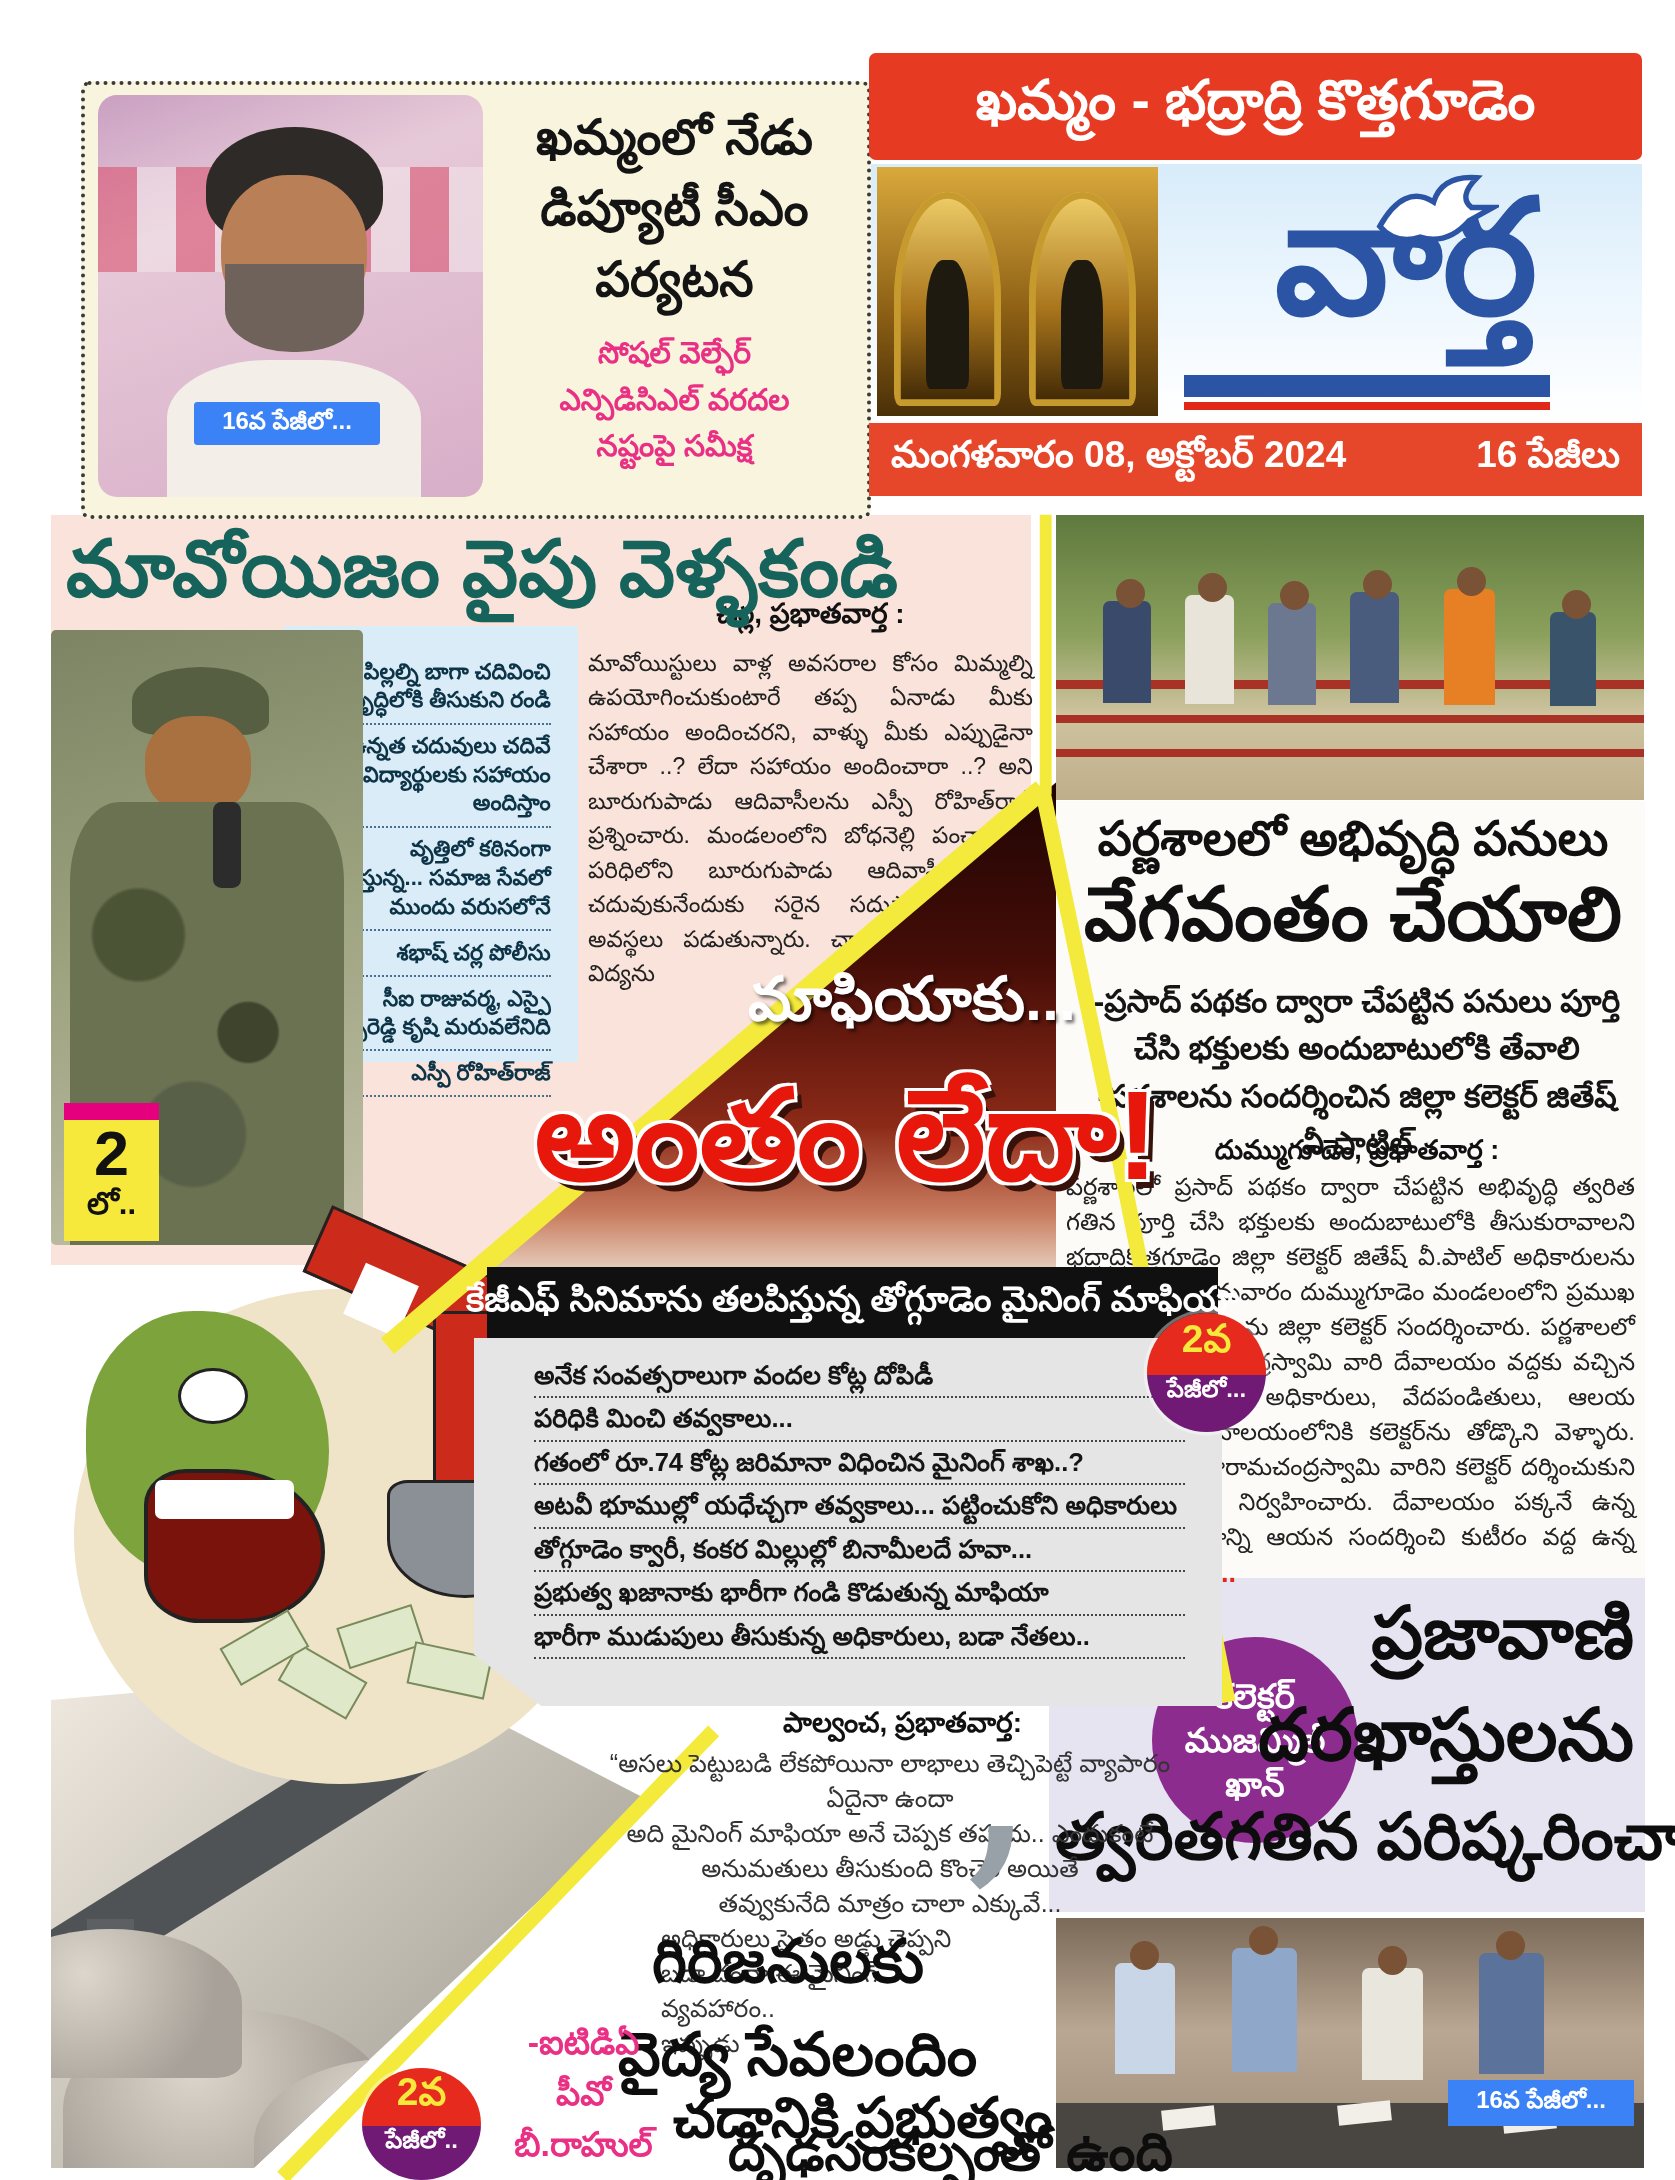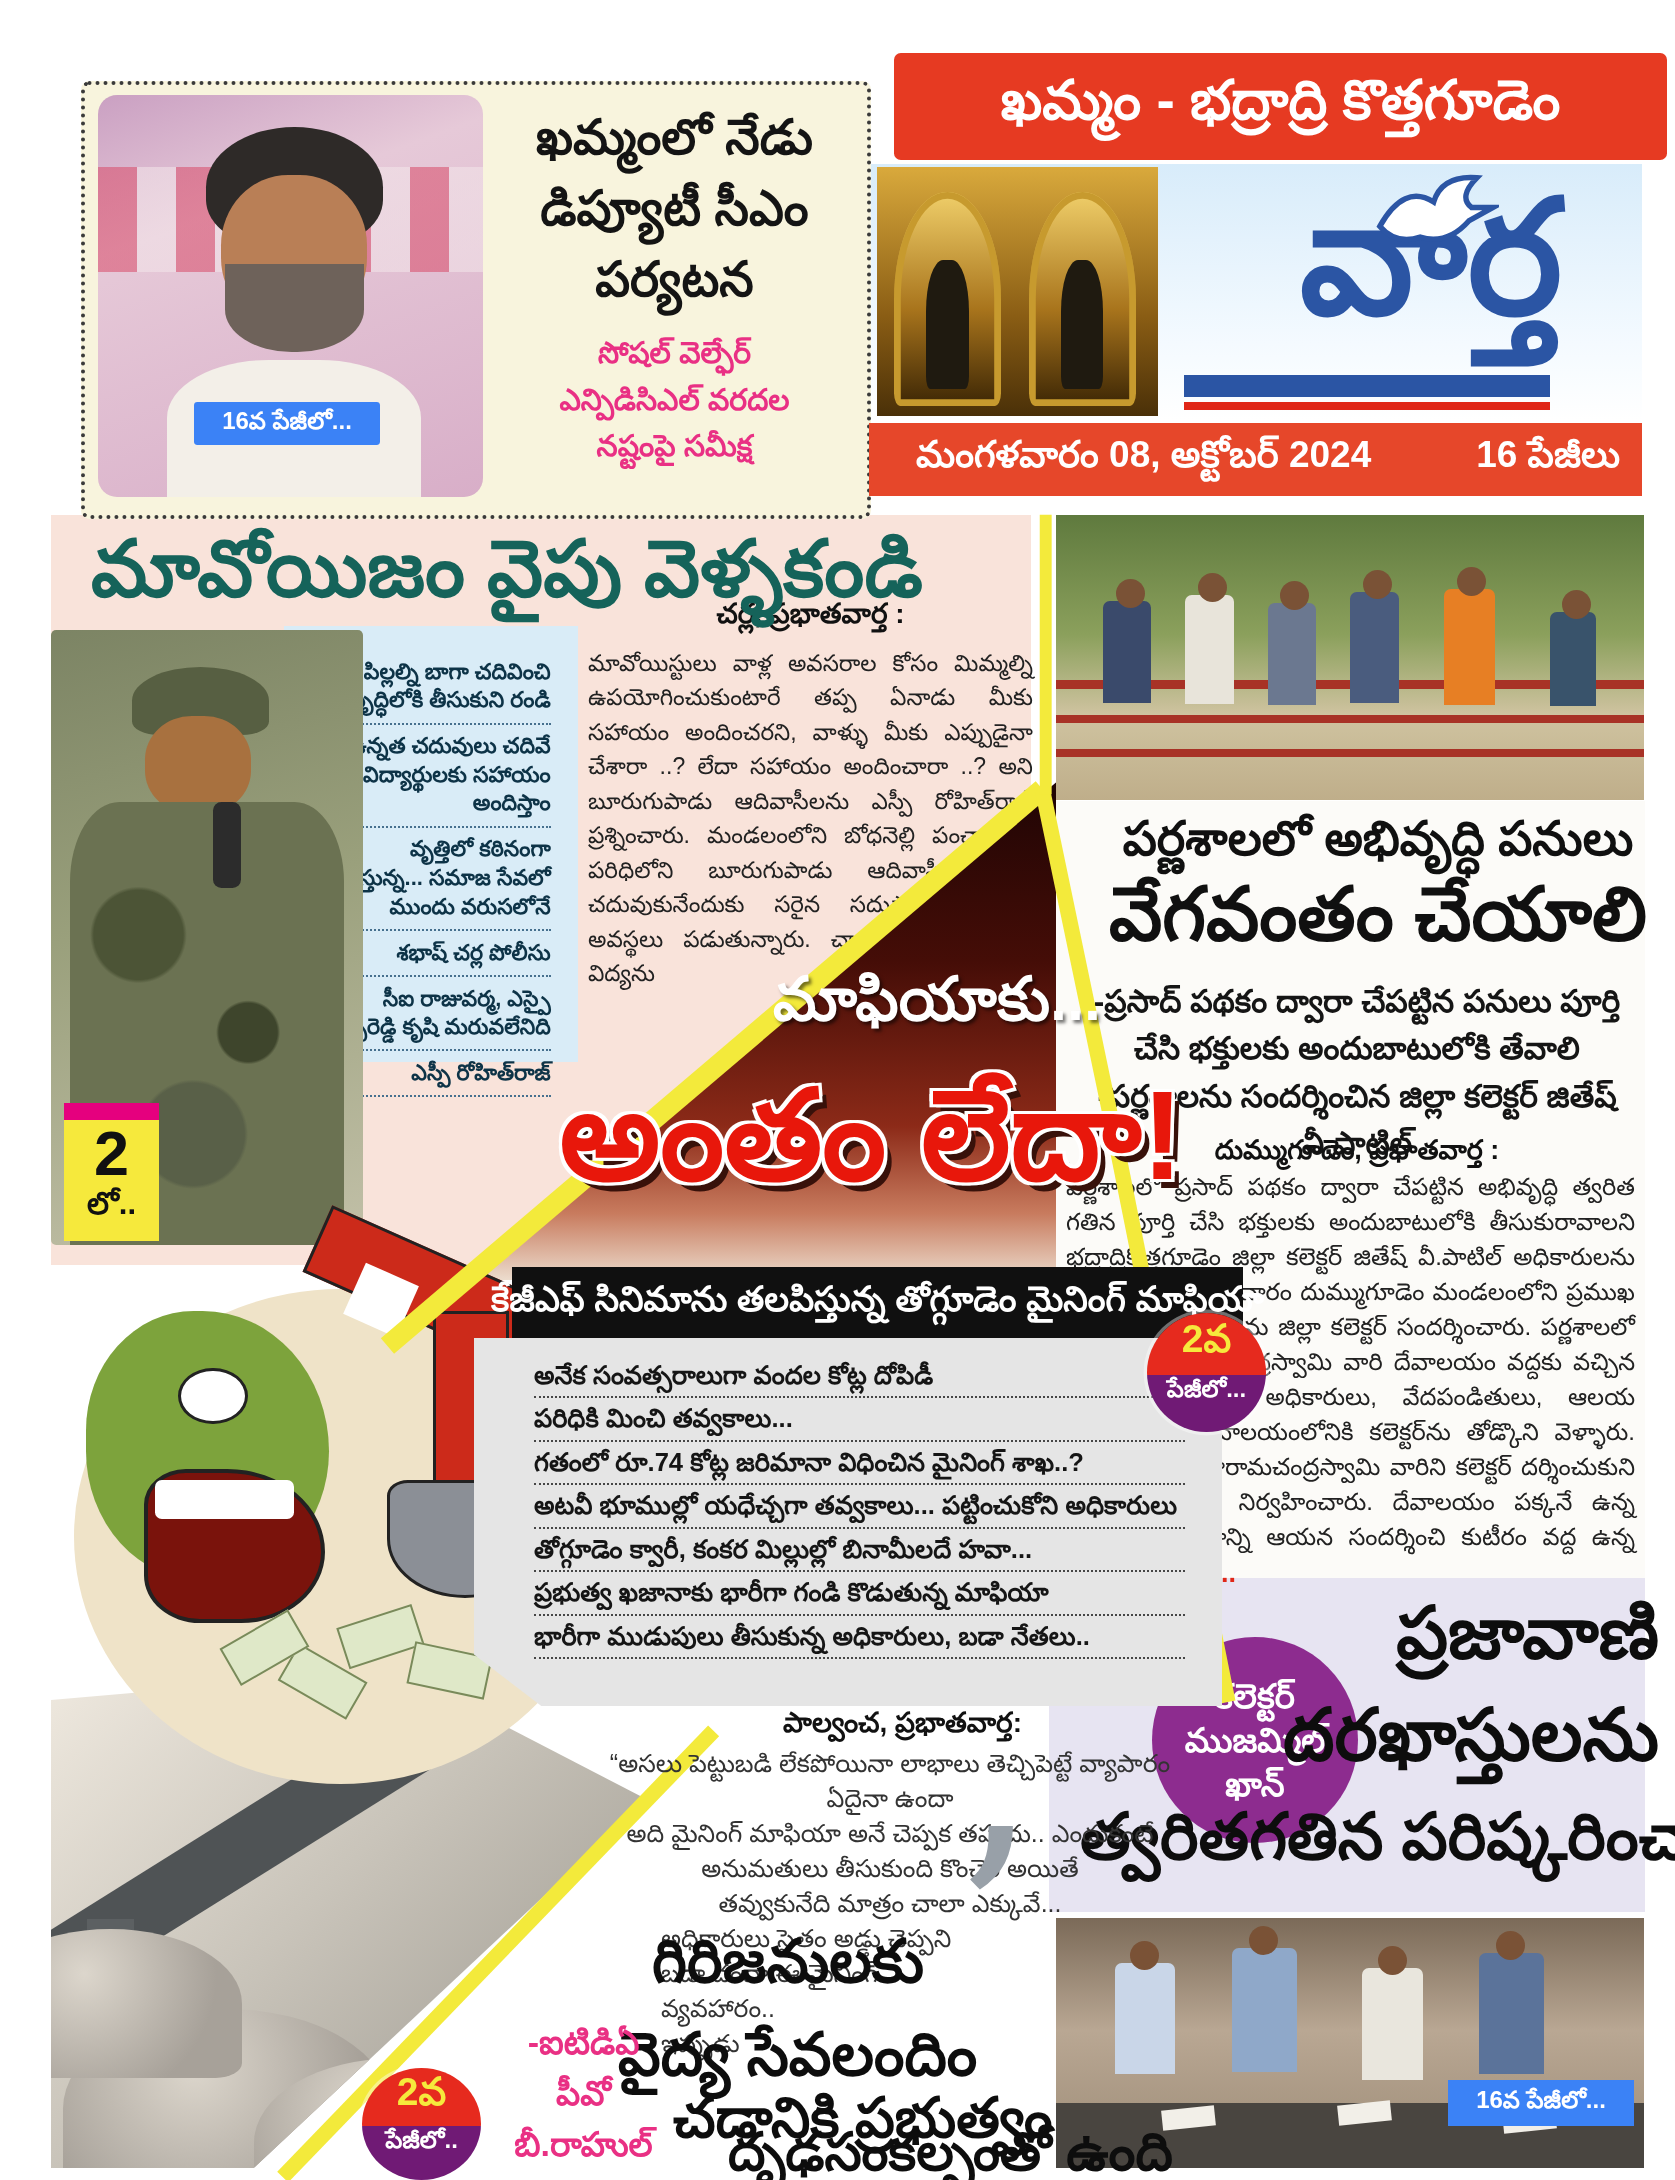--- a/index.html
+++ b/index.html
@@ -1,19 +1,19 @@
 <!DOCTYPE html>
 <html style="font-size:13.6px"><head>
 <meta charset="utf-8">
 <style>
   html,body{margin:0;padding:0;background:#888;}
   .page{position:relative;width:1675px;height:2181px;background:#ffffff;overflow:hidden;
         font-family:"Liberation Sans","DejaVu Sans",sans-serif;}
   .abs{position:absolute;}
-  .nowrap{white-space:nowrap;margin-left:25px;}
+  .nowrap{white-space:nowrap;}
 
   
   .cmbox{left:81px;top:81px;width:782px;height:430px;border:4.3px dotted #3a3a3a;border-radius:8.5px;
          background:#f8f4dd;z-index:2;}
   .cmphoto{left:98px;top:95px;width:385px;height:402px;border-radius:19px;overflow:hidden;z-index:3;
            background:linear-gradient(160deg,#caa0c2 0%,#e6c9d8 30%,#d8aec8 100%);}
   .cm-banner{position:absolute;left:0;top:18%;width:100%;height:26%;
              background:repeating-linear-gradient(90deg,#d84a68 0 39px,#f3e6ea 39px 78px);opacity:.55;}
   .cm-hair{position:absolute;left:28%;top:8%;width:46%;height:30%;border-radius:50% 50% 40% 40%;background:#2e2a28;}
   .cm-face{position:absolute;left:32%;top:20%;width:38%;height:38%;border-radius:46%;background:#b97f56;}

